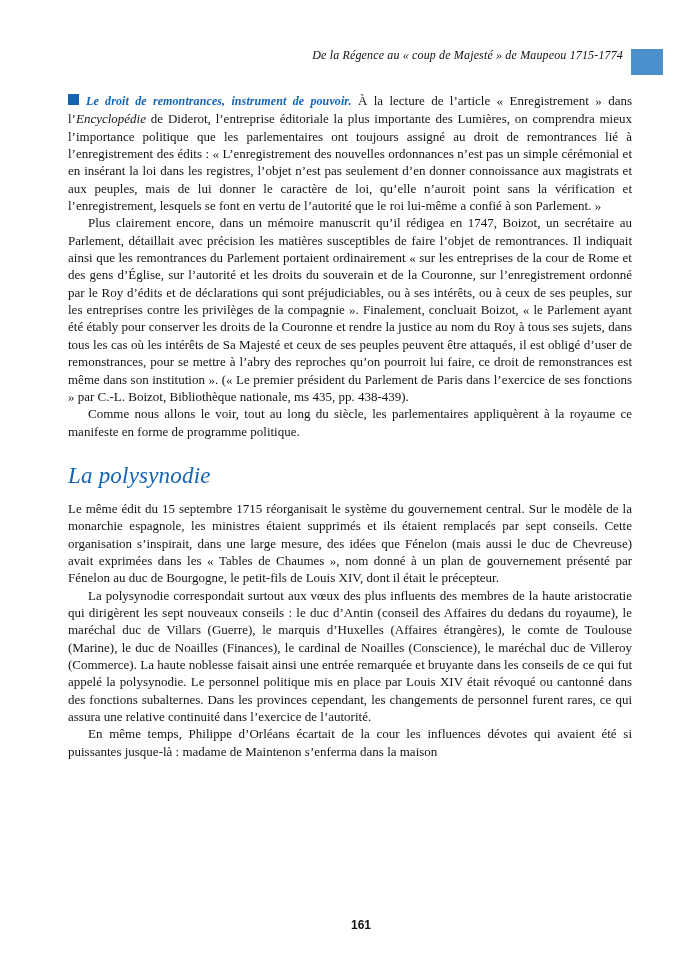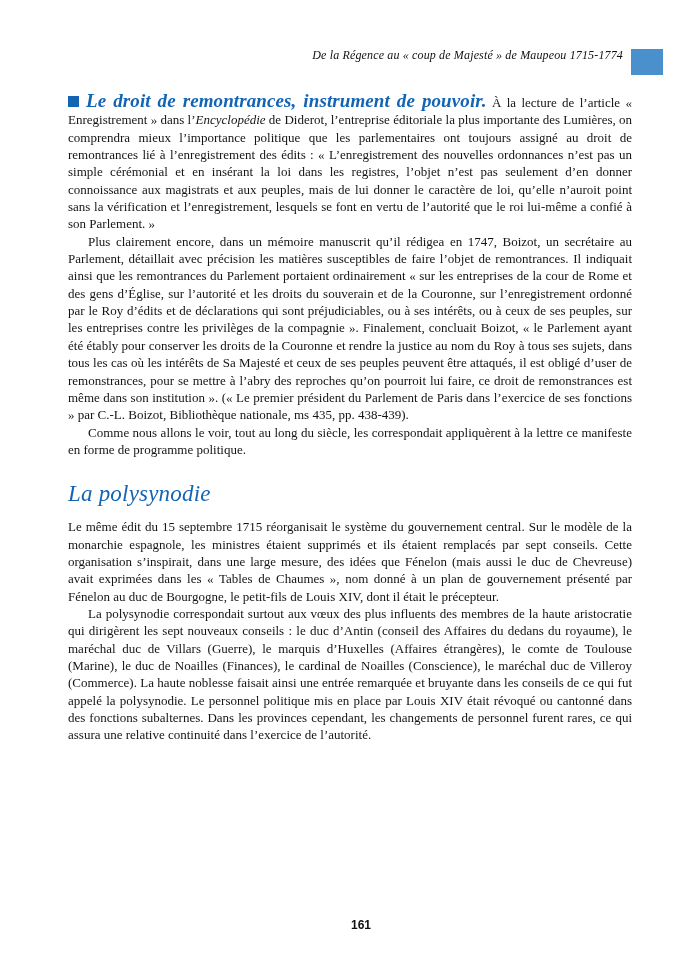--- a/index.html
+++ b/index.html
@@ -73,21 +73,21 @@
     width: 11px;
     height: 11px;
     background: #1464b4;
     vertical-align: 0px;
     margin-right: 7px;
   }
   .lead-title {
     color: #1464b4;
     font-weight: bold;
     font-style: italic;
-    font-size: 19px;
+    font-size: 12px;
     letter-spacing: 0.1px;
   }
 
   
   h2.section {
     margin: 0;
     color: #1464b4;
     font-style: italic;
     font-weight: normal;
     font-size: 23px;
@@ -130,32 +130,33 @@
   <div class="running-head">De la Régence au « coup de Majesté » de Maupeou 1715-1774</div>
 
   <div class="head-marker"></div>
 
   <div class="column">
 
     <p class="body"><span class="lead-marker"></span><span class="lead-title">Le droit de remontrances, instrument de pouvoir.</span><span> À la lecture de l’article « Enregistrement » dans l’</span><em>Encyclopédie</em><span> de Diderot, l’entreprise éditoriale la plus importante des Lumières, on comprendra mieux l’importance politique que les parlementaires ont toujours assigné au droit de remontrances lié à l’enregistrement des édits : « L’enregistrement des nouvelles ordonnances n’est pas un simple cérémonial et en insérant la loi dans les registres, l’objet n’est pas seulement d’en donner connoissance aux magistrats et aux peuples, mais de lui donner le caractère de loi, qu’elle n’auroit point sans la vérification et l’enregistrement, lesquels se font en vertu de l’autorité que le roi lui-même a confié à son Parlement. »</span></p>
 
     <p class="body indent">Plus clairement encore, dans un mémoire manuscrit qu’il rédigea en 1747, Boizot, un secrétaire au Parlement, détaillait avec précision les matières susceptibles de faire l’objet de remontrances. Il indiquait ainsi que les remontrances du Parlement portaient ordinairement « sur les entreprises de la cour de Rome et des gens d’Église, sur l’autorité et les droits du souverain et de la Couronne, sur l’enregistrement ordonné par le Roy d’édits et de déclarations qui sont préjudiciables, ou à ses intérêts, ou à ceux de ses peuples, sur les entreprises contre les privilèges de la compagnie ». Finalement, concluait Boizot, « le Parlement ayant été étably pour conserver les droits de la Couronne et rendre la justice au nom du Roy à tous ses sujets, dans tous les cas où les intérêts de Sa Majesté et ceux de ses peuples peuvent être attaqués, il est obligé d’user de remonstrances, pour se mettre à l’abry des reproches qu’on pourroit lui faire, ce droit de remonstrances est même dans son institution ». (« Le premier président du Parlement de Paris dans l’exercice de ses fonctions » par C.-L. Boizot, Bibliothèque nationale, ms 435, pp. 438-439).</p>
 
-    <p class="body indent">Comme nous allons le voir, tout au long du siècle, les correspondait appliquèrent à la lettre ce manifeste en forme de programme politique.</p>
+    <p class="body indent">Comme nous allons le voir, tout au long du siècle, les parlementaires appliquèrent à la royaume ce manifeste en forme de programme politique.</p>
 
     <div class="sp-before-h2"></div>
 
     <h2 class="section">La polysynodie</h2>
 
     <div class="sp-after-h2"></div>
 
     <p class="body">Le même édit du 15 septembre 1715 réorganisait le système du gouvernement central. Sur le modèle de la monarchie espagnole, les ministres étaient supprimés et ils étaient remplacés par sept conseils. Cette organisation s’inspirait, dans une large mesure, des idées que Fénelon (mais aussi le duc de Chevreuse) avait exprimées dans les « Tables de Chaumes », nom donné à un plan de gouvernement présenté par Fénelon au duc de Bourgogne, le petit-fils de Louis XIV, dont il était le précepteur.</p>
 
     <p class="body indent">La polysynodie correspondait surtout aux vœux des plus influents des membres de la haute aristocratie qui dirigèrent les sept nouveaux conseils : le duc d’Antin (conseil des Affaires du dedans du royaume), le maréchal duc de Villars (Guerre), le marquis d’Huxelles (Affaires étrangères), le comte de Toulouse (Marine), le duc de Noailles (Finances), le cardinal de Noailles (Conscience), le maréchal duc de Villeroy (Commerce). La haute noblesse faisait ainsi une entrée remarquée et bruyante dans les conseils de ce qui fut appelé la polysynodie. Le personnel politique mis en place par Louis XIV était révoqué ou cantonné dans des fonctions subalternes. Dans les provinces cependant, les changements de personnel furent rares, ce qui assura une relative continuité dans l’exercice de l’autorité.</p>
 
+    <p class="body indent">En même temps, Philippe d’Orléans écartait de la cour les influences dévotes qui avaient été si puissantes jusque-là : madame de Maintenon s’enferma dans la maison</p>
 
   </div>
 
   <div class="footer">
     <span class="footer-page">161</span>
   </div>
 
 </div>
 
 </body></html>

